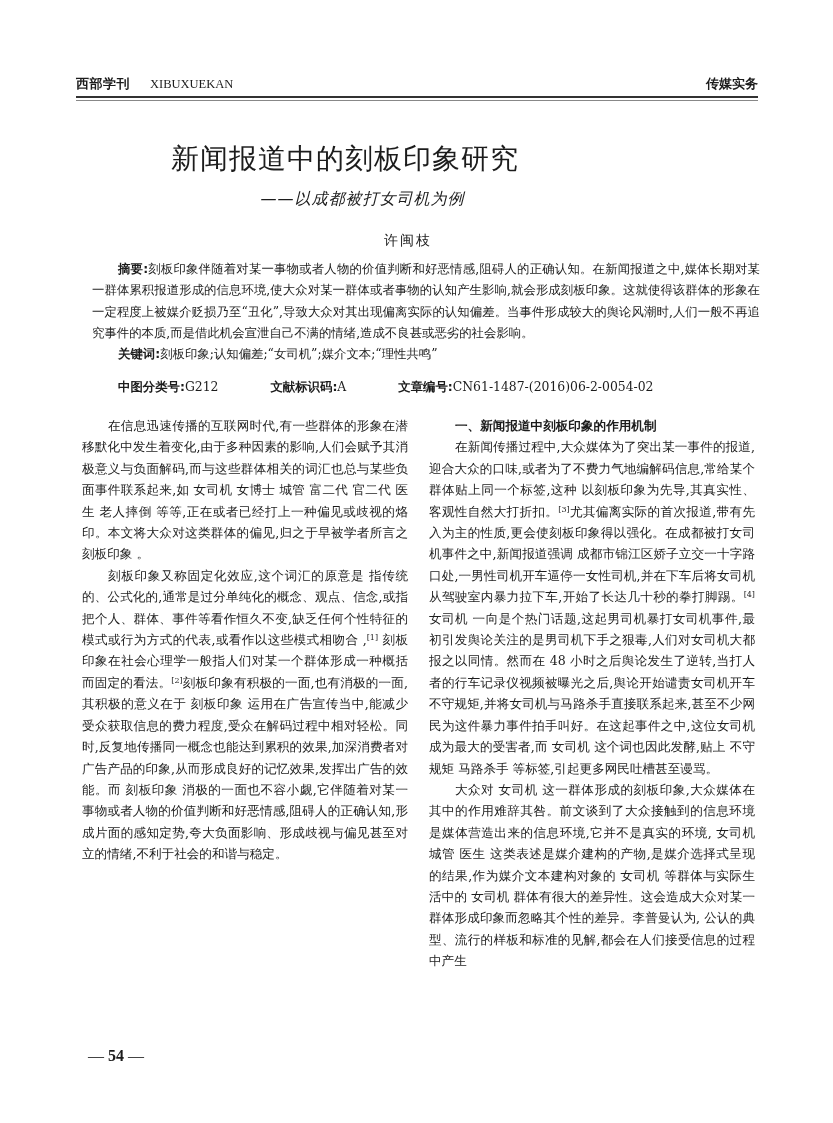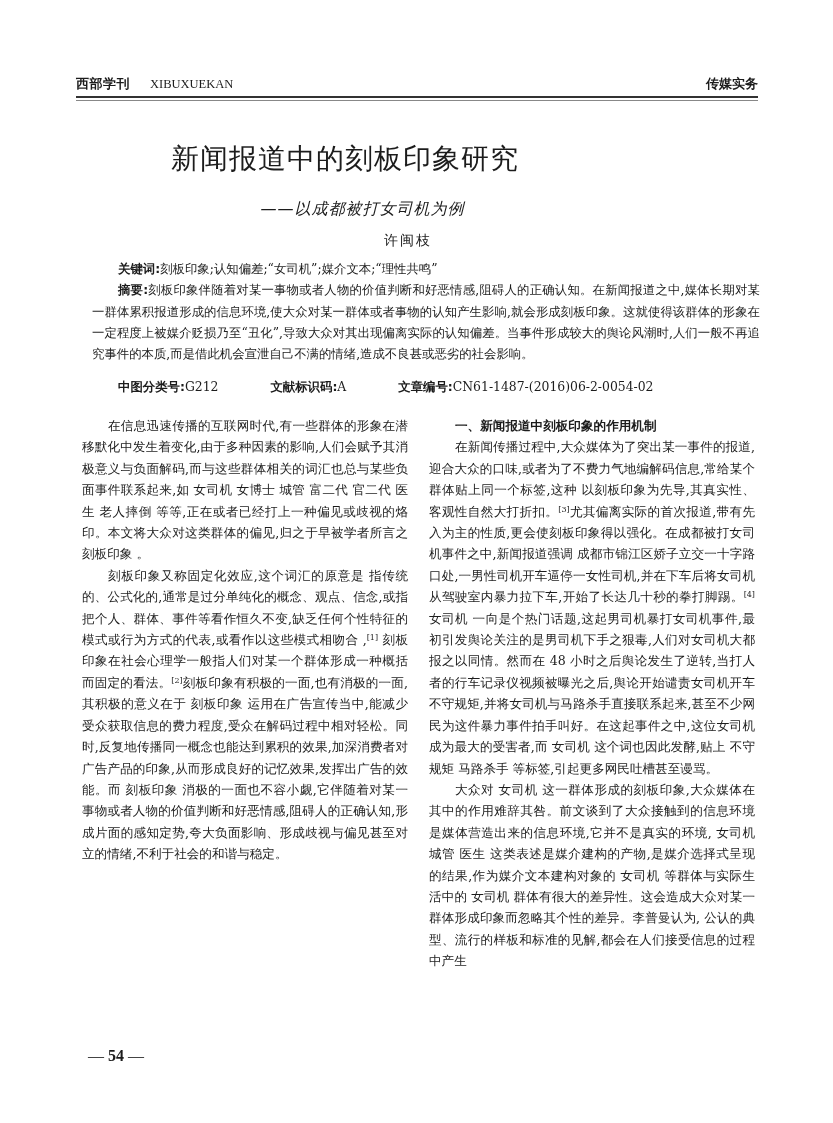--- a/index.html
+++ b/index.html
@@ -8,21 +8,21 @@
   .header { position: absolute; left: 76px; top: 75px; width: 682px; height: 18px; }
   .header .left { position: absolute; left: 0; top: 0; font-family: "DejaVu Sans", sans-serif; font-weight: bold; font-size: 13px; letter-spacing: 0.5px; }
   .header .left .en { font-family: "Liberation Serif", serif; font-weight: normal; font-size: 12.5px; margin-left: 20px; letter-spacing: 0; }
   .header .right { position: absolute; right: 0; top: 0; font-family: "DejaVu Sans", sans-serif; font-weight: bold; font-size: 13px; }
   .rule1 { position: absolute; left: 76px; top: 96px; width: 682px; height: 2px; background: #333; }
   .rule2 { position: absolute; left: 76px; top: 100px; width: 682px; height: 1px; background: #888; }
 
   .title { position: absolute; left: 0; width: 690px; top: 140px; text-align: center;
            font-family: "DejaVu Sans", sans-serif; font-size: 28px; font-weight: normal; letter-spacing: 1px; }
   .subtitle { position: absolute; left: 0; width: 725px; top: 189px; text-align: center;
-              font-family: "DejaVu Serif", serif; font-style: italic; font-size: 16px; letter-spacing: 1px; margin-top: 10px; }
+              font-family: "DejaVu Serif", serif; font-style: italic; font-size: 16px; letter-spacing: 1px; }
   .author { position: absolute; left: 0; width: 816px; top: 232px; text-align: center;
             font-family: "DejaVu Serif", serif; font-size: 14px; letter-spacing: 2px; }
 
   .abstract { position: absolute; left: 92px; top: 258px; width: 668px; font-size: 12.4px; line-height: 21.3px; text-align: justify; }
   .abstract .lbl { font-family: "DejaVu Sans", sans-serif; font-weight: bold; }
   .abstract p { margin: 0; }
   .abstract .ind { text-indent: 26px; }
   .meta-row { position: absolute; left: 118px; top: 379px; font-size: 12.4px; white-space: nowrap; }
   .meta-row span.item { margin-right: 48px; }
   .meta-row .lbl { font-family: "DejaVu Sans", sans-serif; font-weight: bold; }
@@ -49,22 +49,22 @@
   <div class="right">传媒实务</div>
 </div>
 <div class="rule1"></div>
 <div class="rule2"></div>
 
 <div class="title">新闻报道中的刻板印象研究</div>
 <div class="subtitle">——以成都被打女司机为例</div>
 <div class="author">许闽枝</div>
 
 <div class="abstract">
+  <p class="ind"><span class="lbl">摘要:</span><span>刻板印象伴随着对某一事物或者人物的价值判断和好恶情感,阻碍人的正确认知。在新闻报道之中,媒体长期对某一群体累积报道形成的信息环境,使大众对某一群体或者事物的认知产生影响,就会形成刻板印象。这就使得该群体的形象在一定程度上被媒介贬损乃至“丑化”,导致大众对其出现偏离实际的认知偏差。当事件形成较大的舆论风潮时,人们一般不再追究事件的本质,而是借此机会宣泄自己不满的情绪,造成不良甚或恶劣的社会影响。</span></p>
   <p class="ind"><span class="lbl">关键词:</span><span>刻板印象;认知偏差;“女司机”;媒介文本;“理性共鸣”</span></p>
-  <p class="ind"><span class="lbl">摘要:</span><span>刻板印象伴随着对某一事物或者人物的价值判断和好恶情感,阻碍人的正确认知。在新闻报道之中,媒体长期对某一群体累积报道形成的信息环境,使大众对某一群体或者事物的认知产生影响,就会形成刻板印象。这就使得该群体的形象在一定程度上被媒介贬损乃至“丑化”,导致大众对其出现偏离实际的认知偏差。当事件形成较大的舆论风潮时,人们一般不再追究事件的本质,而是借此机会宣泄自己不满的情绪,造成不良甚或恶劣的社会影响。</span></p>
 </div>
 <div class="meta-row">
   <span class="item"><span class="lbl">中图分类号:</span><span>G212</span></span>
   <span class="item"><span class="lbl">文献标识码:</span><span>A</span></span>
   <span class="item"><span class="lbl">文章编号:</span><span>CN61-1487-(2016)06-2-0054-02</span></span>
 </div>
 
 <div class="col left">
   <p class="ind">在信息迅速传播的互联网时代,有一些群体的形象在潜移默化中发生着变化,由于多种因素的影响,人们会赋予其消极意义与负面解码,而与这些群体相关的词汇也总与某些负面事件联系起来,如 女司机  女博士  城管  富二代  官二代  医生  老人摔倒 等等,正在或者已经打上一种偏见或歧视的烙印。本文将大众对这类群体的偏见,归之于早被学者所言之  刻板印象 。</p>
   <p class="ind"><span>刻板印象又称固定化效应,这个词汇的原意是 指传统的、公式化的,通常是过分单纯化的概念、观点、信念,或指把个人、群体、事件等看作恒久不变,缺乏任何个性特征的模式或行为方式的代表,或看作以这些模式相吻合 ,</span><sup class="ref">[1]</sup><span> 刻板印象在社会心理学一般指人们对某一个群体形成一种概括而固定的看法。</span><sup class="ref">[2]</sup><span>刻板印象有积极的一面,也有消极的一面,其积极的意义在于 刻板印象 运用在广告宣传当中,能减少受众获取信息的费力程度,受众在解码过程中相对轻松。同时,反复地传播同一概念也能达到累积的效果,加深消费者对广告产品的印象,从而形成良好的记忆效果,发挥出广告的效能。而 刻板印象 消极的一面也不容小觑,它伴随着对某一事物或者人物的价值判断和好恶情感,阻碍人的正确认知,形成片面的感知定势,夸大负面影响、形成歧视与偏见甚至对立的情绪,不利于社会的和谐与稳定。</span></p>

